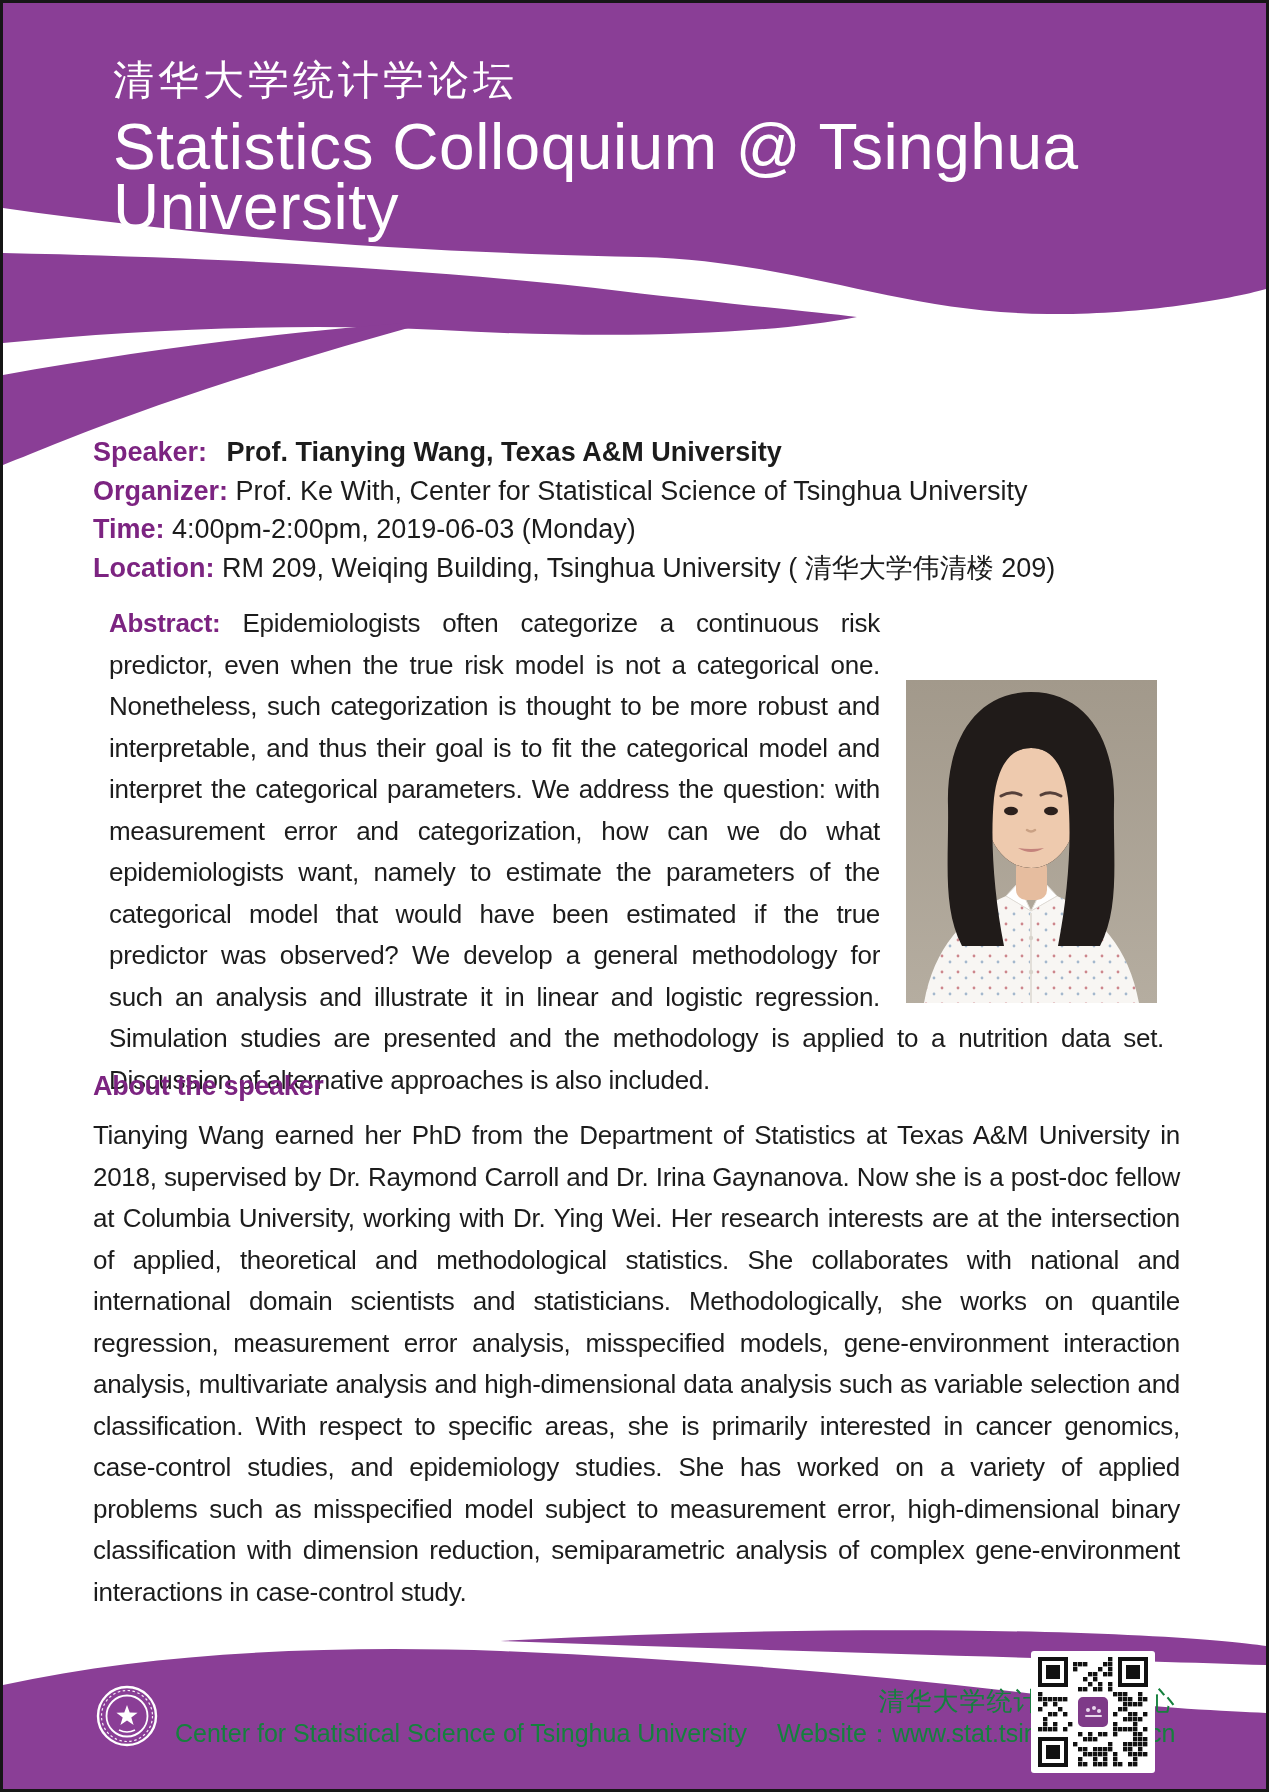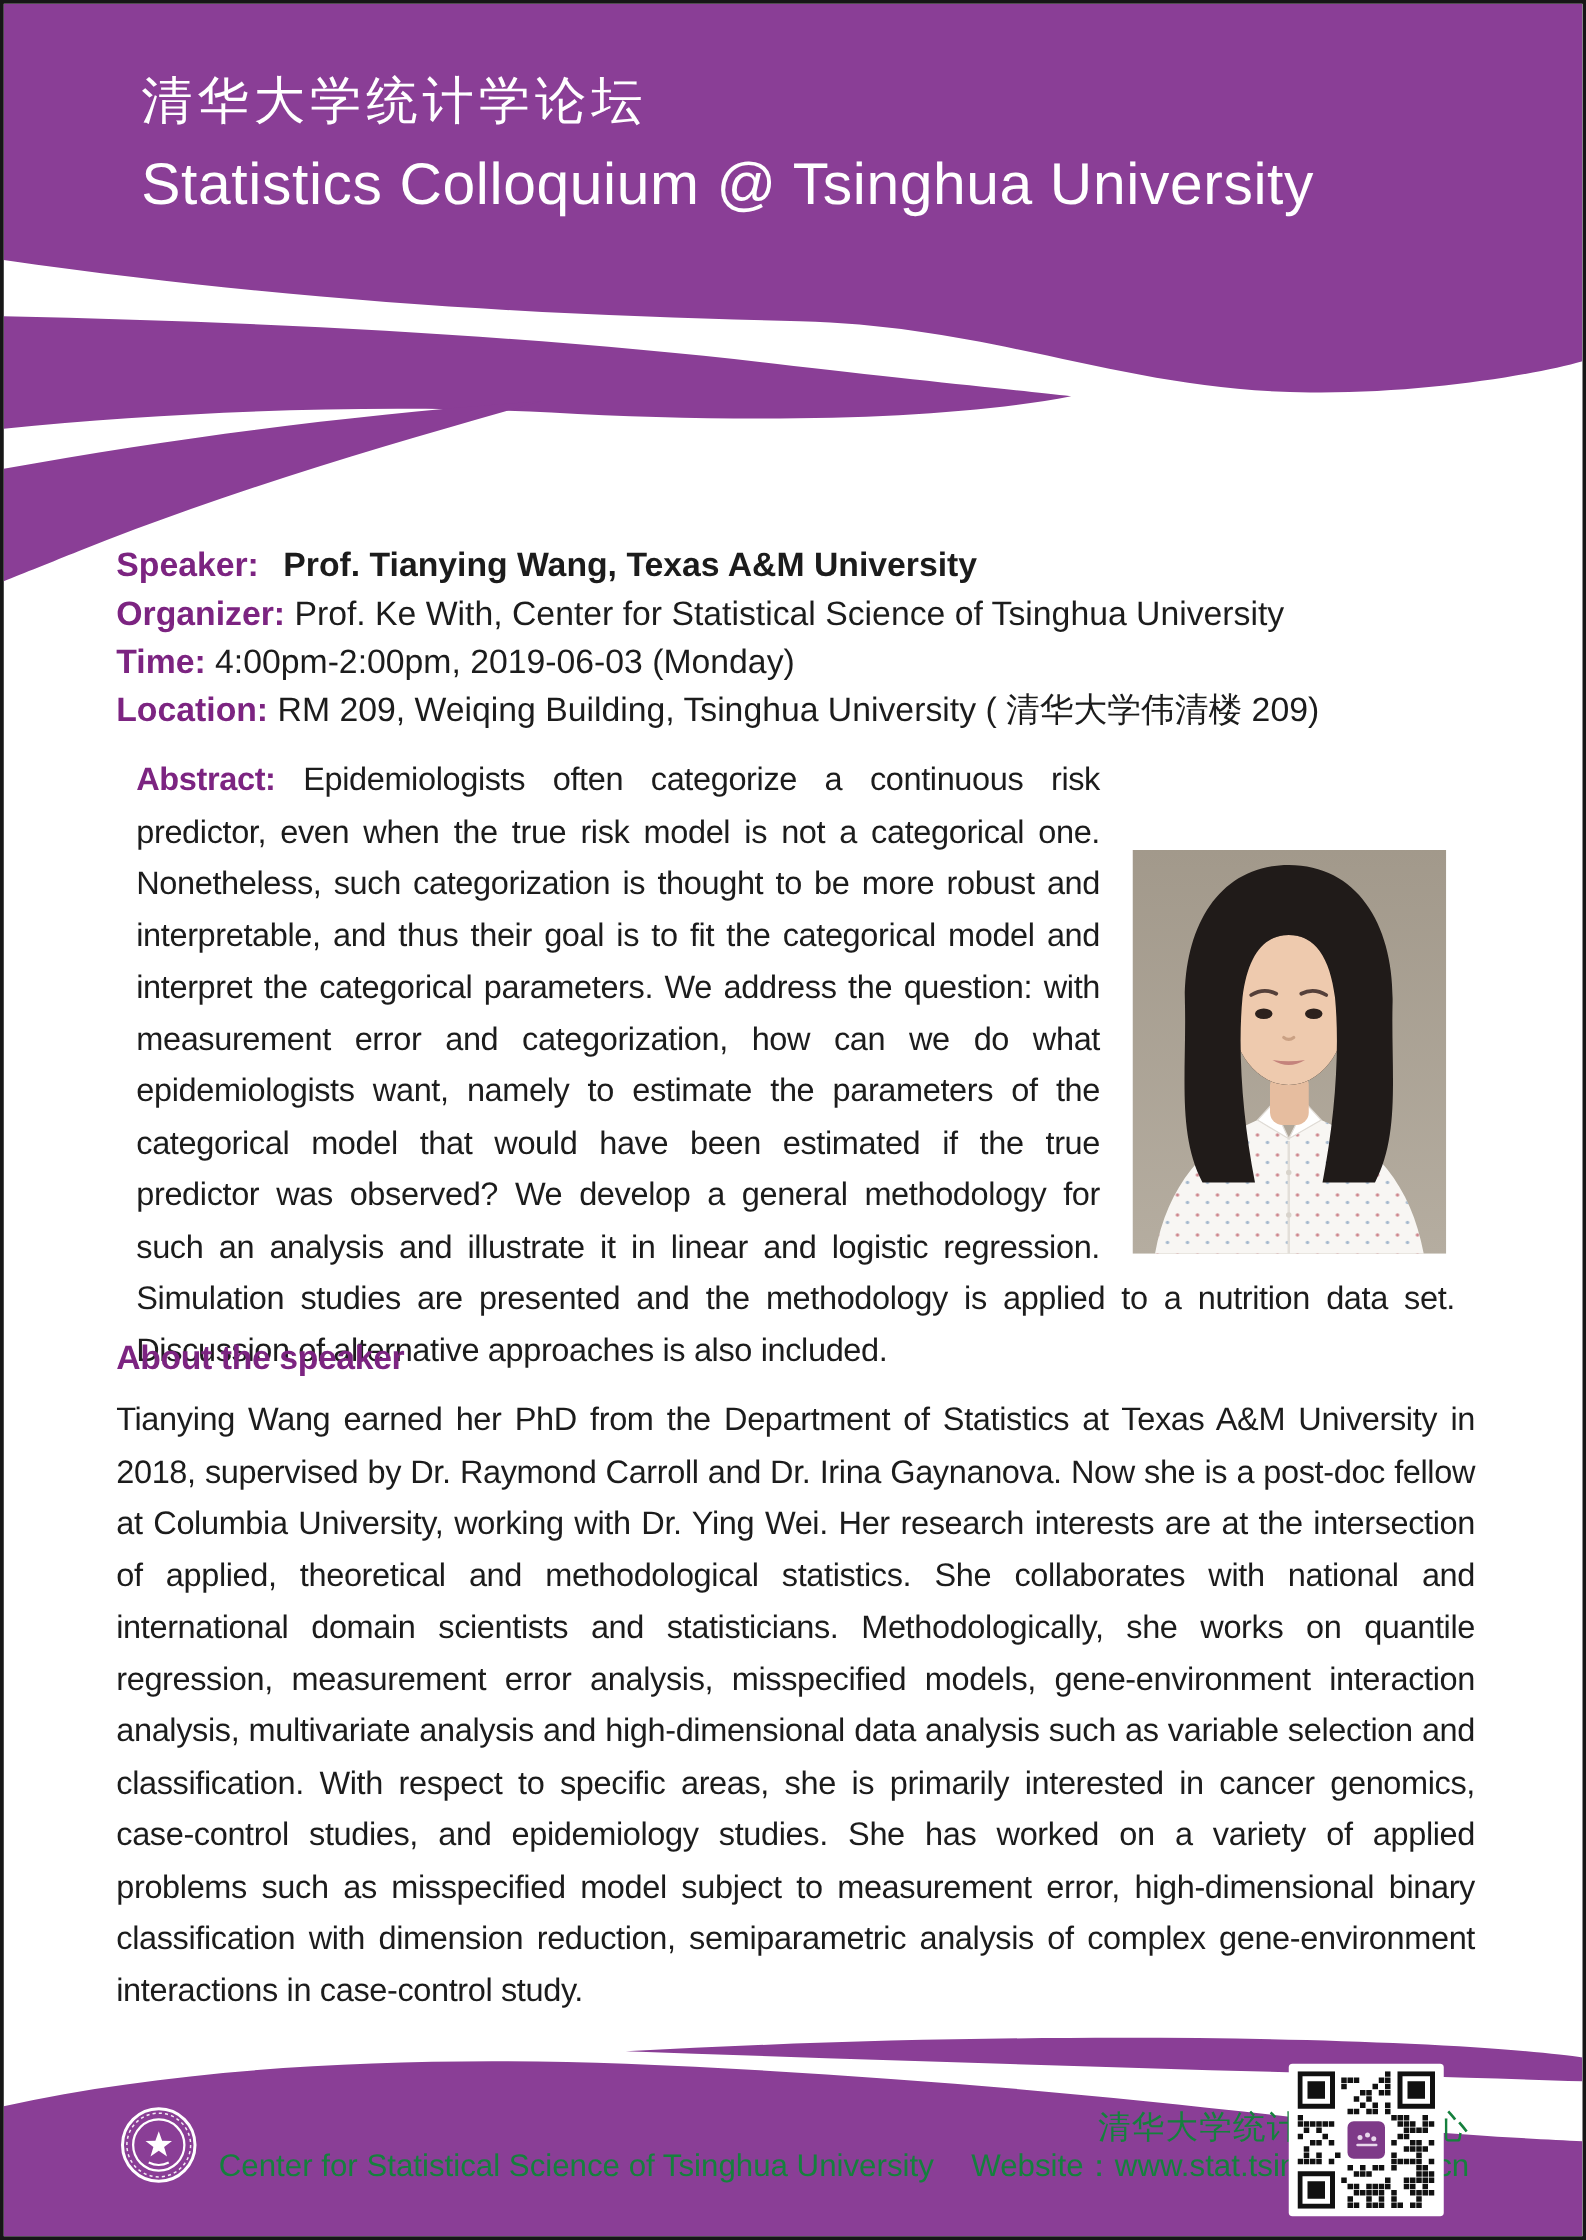--- a/index.html
+++ b/index.html
@@ -14,21 +14,21 @@
     background:#ffffff;border:3px solid #161616;outline:1px solid #9a9a9a;
     overflow:hidden;
     font-family:"Liberation Sans","DejaVu Sans",sans-serif;
     color:var(--text_color);
   }
   svg{display:block;}
   .hdr-wave{position:absolute;top:0;left:0;width:100%;height:520px;}
   .ftr-wave{position:absolute;left:0;bottom:0;width:100%;height:170px;}
   .hdr-text{position:absolute;left:110px;top:40px;color:#ffffff;}
   .hdr-zh{font-size:41px;line-height:74px;font-weight:400;letter-spacing:4px;}
-  .hdr-en{font-size:47px;line-height:60px;font-weight:400;letter-spacing:0.5px;}
+  .hdr-en{font-size:64px;line-height:60px;font-weight:400;letter-spacing:0.5px;}
   .talk-title{
     position:absolute;top:302px;left:80px;right:80px;text-align:center;
     font-size:42px;line-height:62px;font-weight:bold;font-style:italic;
     color:var(--title_purple);
   }
   .talk-title .inner{max-width:1100px;margin:0 auto;display:block;}
   .info{position:absolute;top:430px;left:90px;right:86px;font-size:27px;line-height:38.5px;}
   .info .lbl{color:var(--label_purple);font-weight:bold;}
   .info .val{font-weight:normal;}
   .info .row-speaker .val{font-weight:bold;margin-left:12px;}

